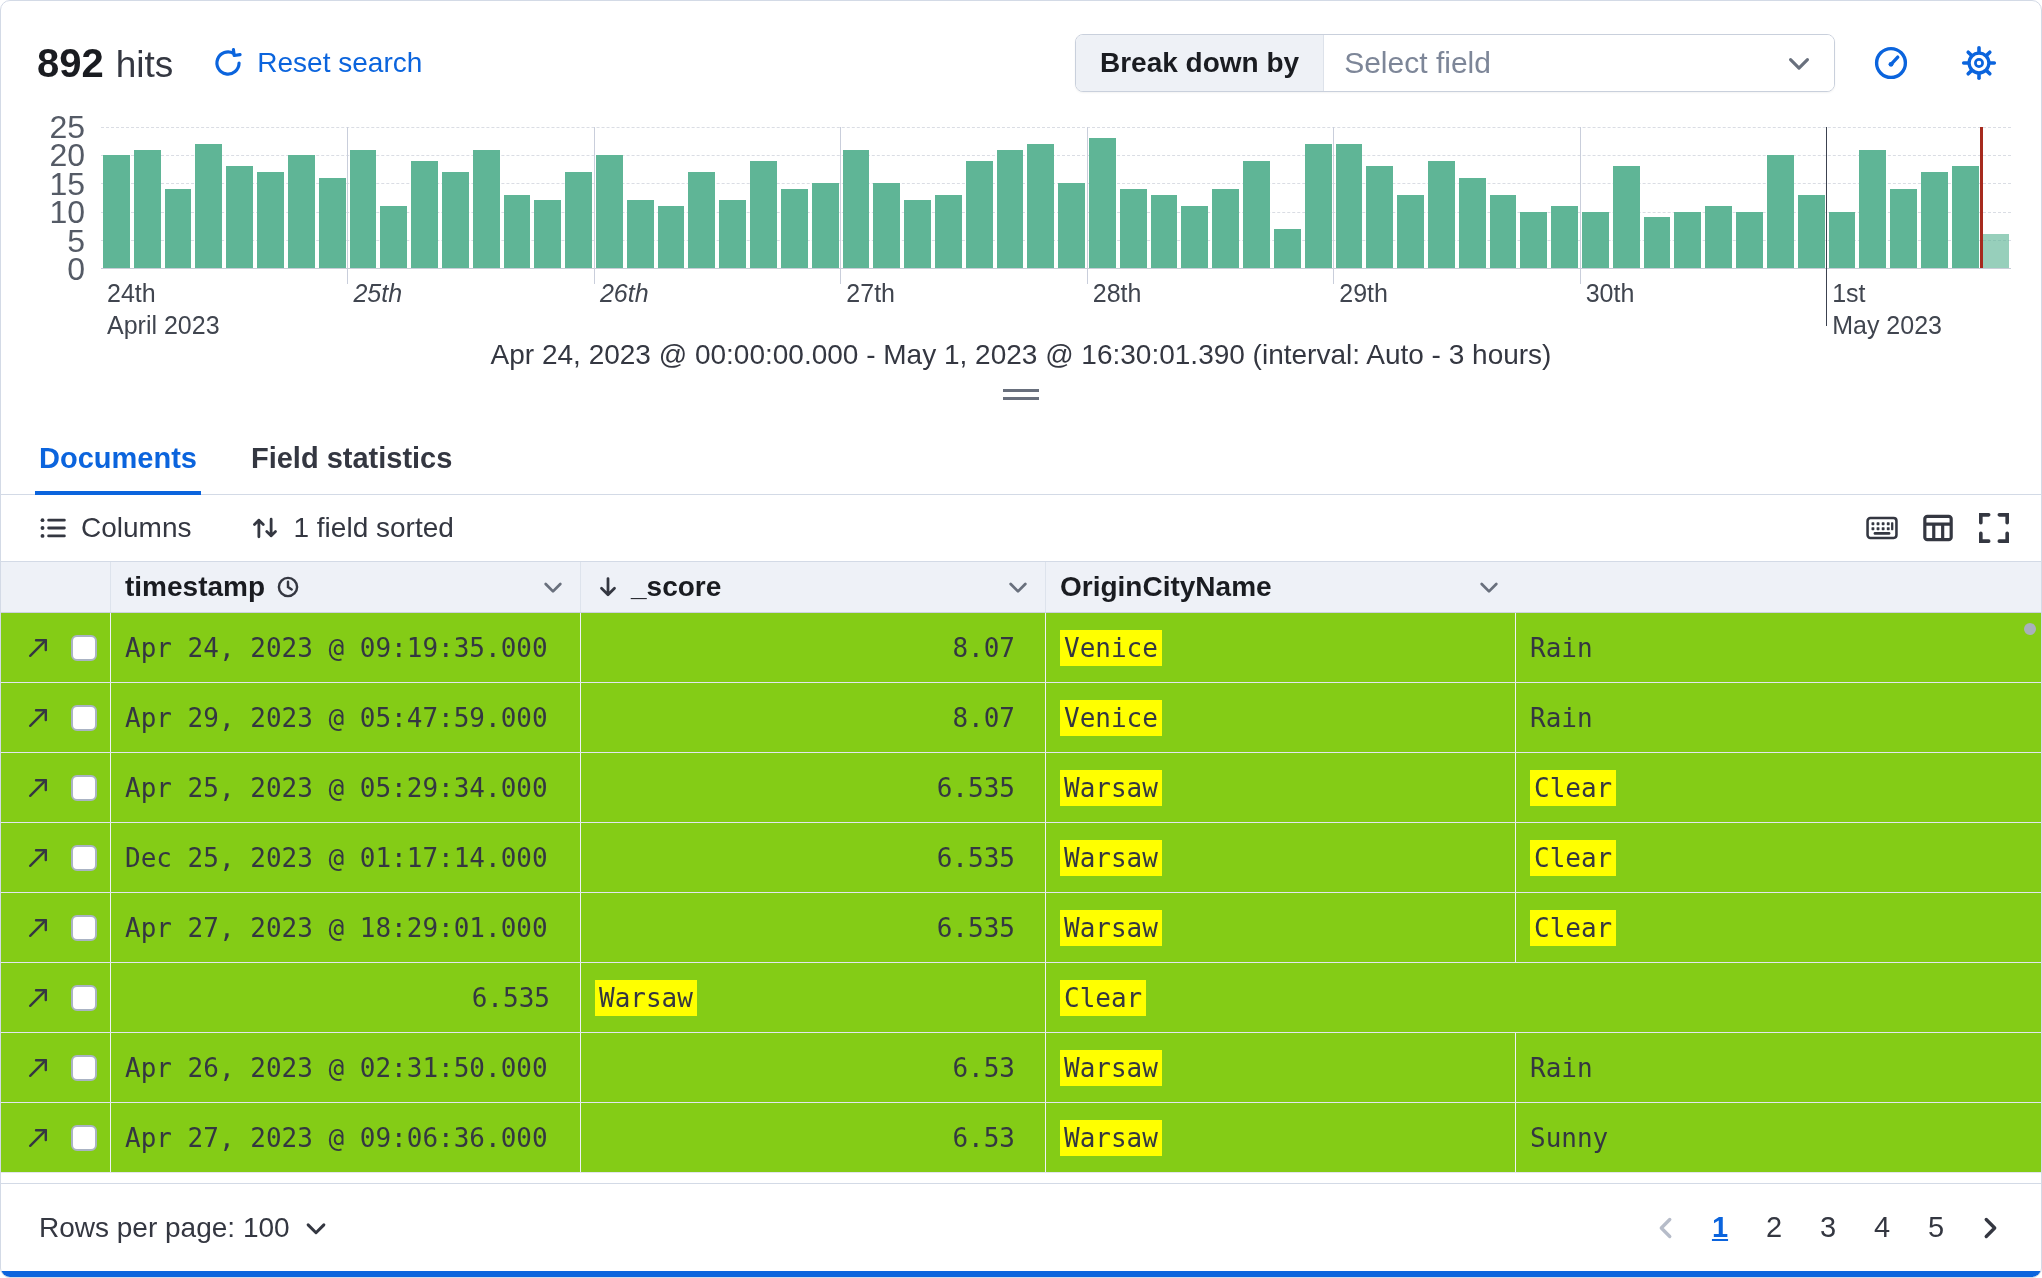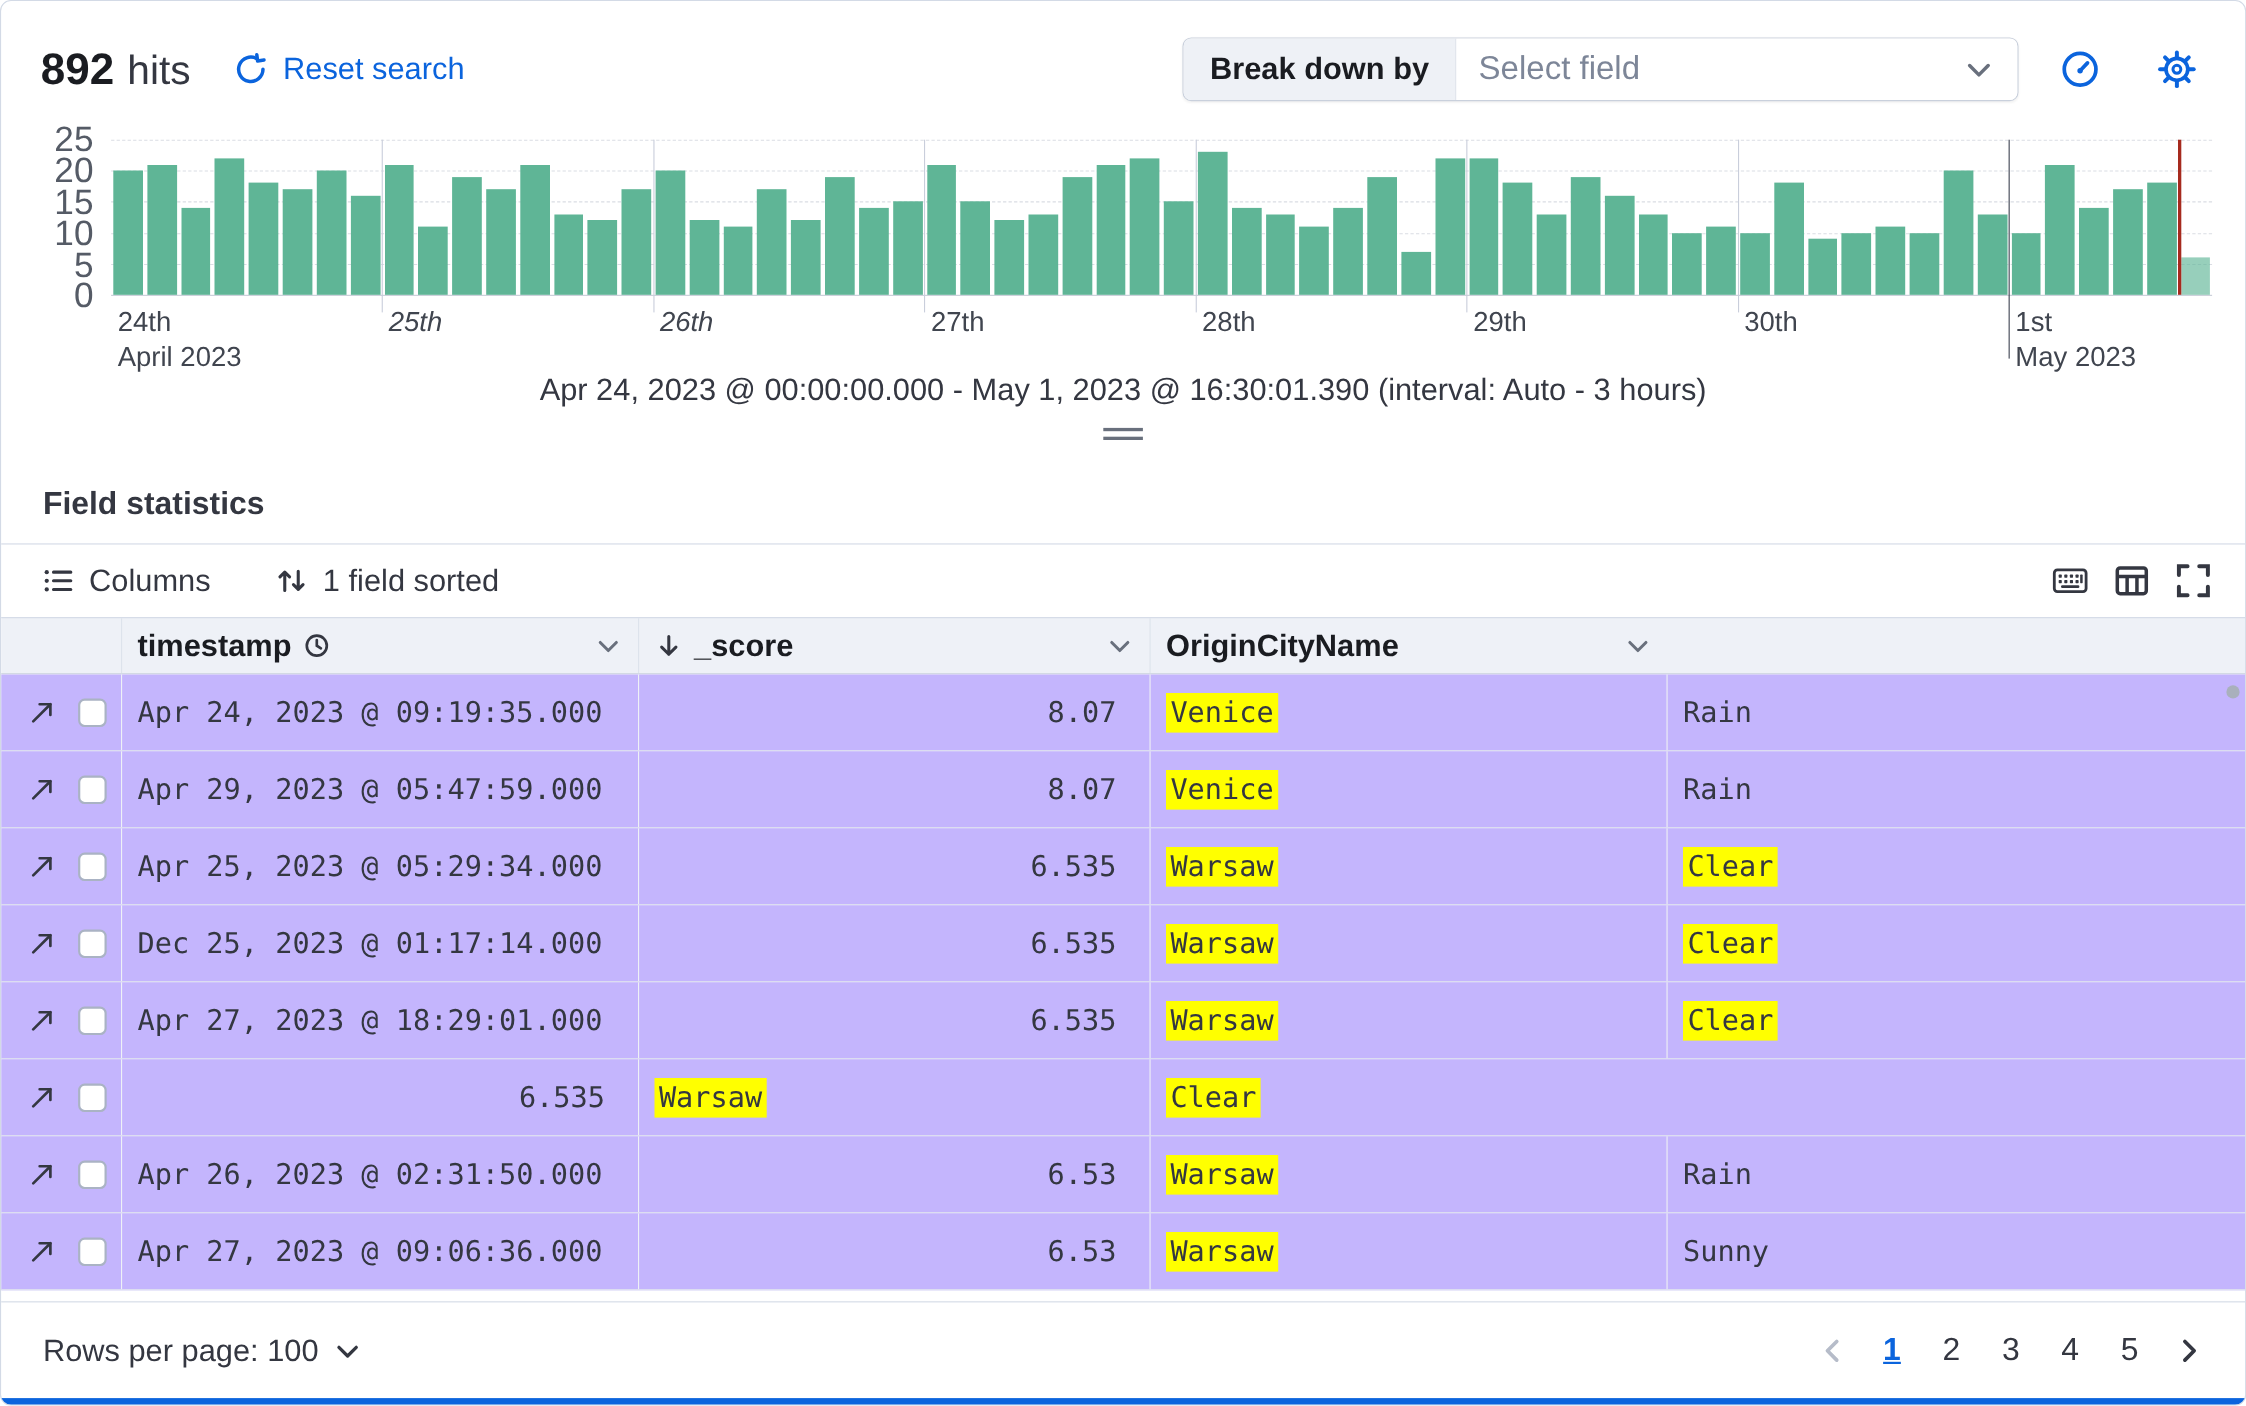--- a/index.html
+++ b/index.html
@@ -68,21 +68,21 @@
   
   .dgrid{flex:1;display:flex;flex-direction:column;position:relative;min-height:0;}
   .grow{display:grid;grid-template-columns:110px 470px 465px 470px 1fr;}
   .ghead{flex:none;height:52px;background:#eef1f7;border-top:1px solid var(--border);border-bottom:1px solid #ccd3df;}
   .hcell{display:flex;align-items:center;gap:10px;padding:0 14px;border-right:1px solid #dde3ec;font-size:28px;font-weight:700;color:var(--text-dark);overflow:hidden;white-space:nowrap;}
   .hcell:last-child{border-right:none;}
   .hcell .sp{flex:1;}
   .hcell .chev{color:var(--subdued);display:flex;flex:none;}
   .hcell .hicon{color:var(--text);display:flex;flex:none;}
   .gbody{flex:1;min-height:0;overflow:hidden;}
-  .trow{height:70px;border-bottom:1px solid var(--border-light);background:#c4b5fd;}
+  .trow{height:70px;border-bottom:1px solid var(--border-light);background:#84cc16;}
   .cell{display:flex;align-items:center;padding:0 14px;border-right:1px solid #eef1f6;font-family:"DejaVu Sans Mono",monospace;font-size:26px;color:var(--text);overflow:hidden;white-space:nowrap;}
   .cell:last-child{border-right:none;}
   .c-control{font-family:"Liberation Sans",sans-serif;gap:18px;padding-left:22px;}
   .c-score{justify-content:flex-end;padding-right:30px;}
   .expand-btn{background:none;border:none;color:var(--text);display:flex;padding:2px;}
   .checkbox{width:26px;height:26px;border:2px solid #aab3c4;border-radius:6px;background:#fff;flex:none;display:inline-block;}
   .mark{background:var(--mark);padding:3px 4px;}
   .scroll-thumb{position:absolute;right:5px;top:62px;width:12px;height:12px;border-radius:6px;background:#a9b0bc;}
   
   .gfooter{flex:none;margin-top:auto;height:88px;border-top:1px solid var(--border);display:flex;align-items:center;padding:0 26px;}
@@ -265,20 +265,21 @@
           <div>1st</div>
           <div>May 2023</div>
         </div>
       </div>
   </div>
 
   <div class="caption">Apr 24, 2023 @ 00:00:00.000 - May 1, 2023 @ 16:30:01.390 (interval: Auto - 3 hours)</div>
   <div class="resize-handle"></div>
 
   <div class="tabs">
+    <button class="tab active">Documents</button>
     <button class="tab">Field statistics</button>
   </div>
 
   <div class="gtoolbar">
     <button class="tbtn">
       <svg viewBox="0 0 16 16" width="28" height="28">
           <g fill="none" stroke="currentColor" stroke-width="1.6" stroke-linecap="round">
             <path d="M5.5 3.5h9M5.5 8h9M5.5 12.5h9"></path>
           </g>
           <g fill="currentColor">

